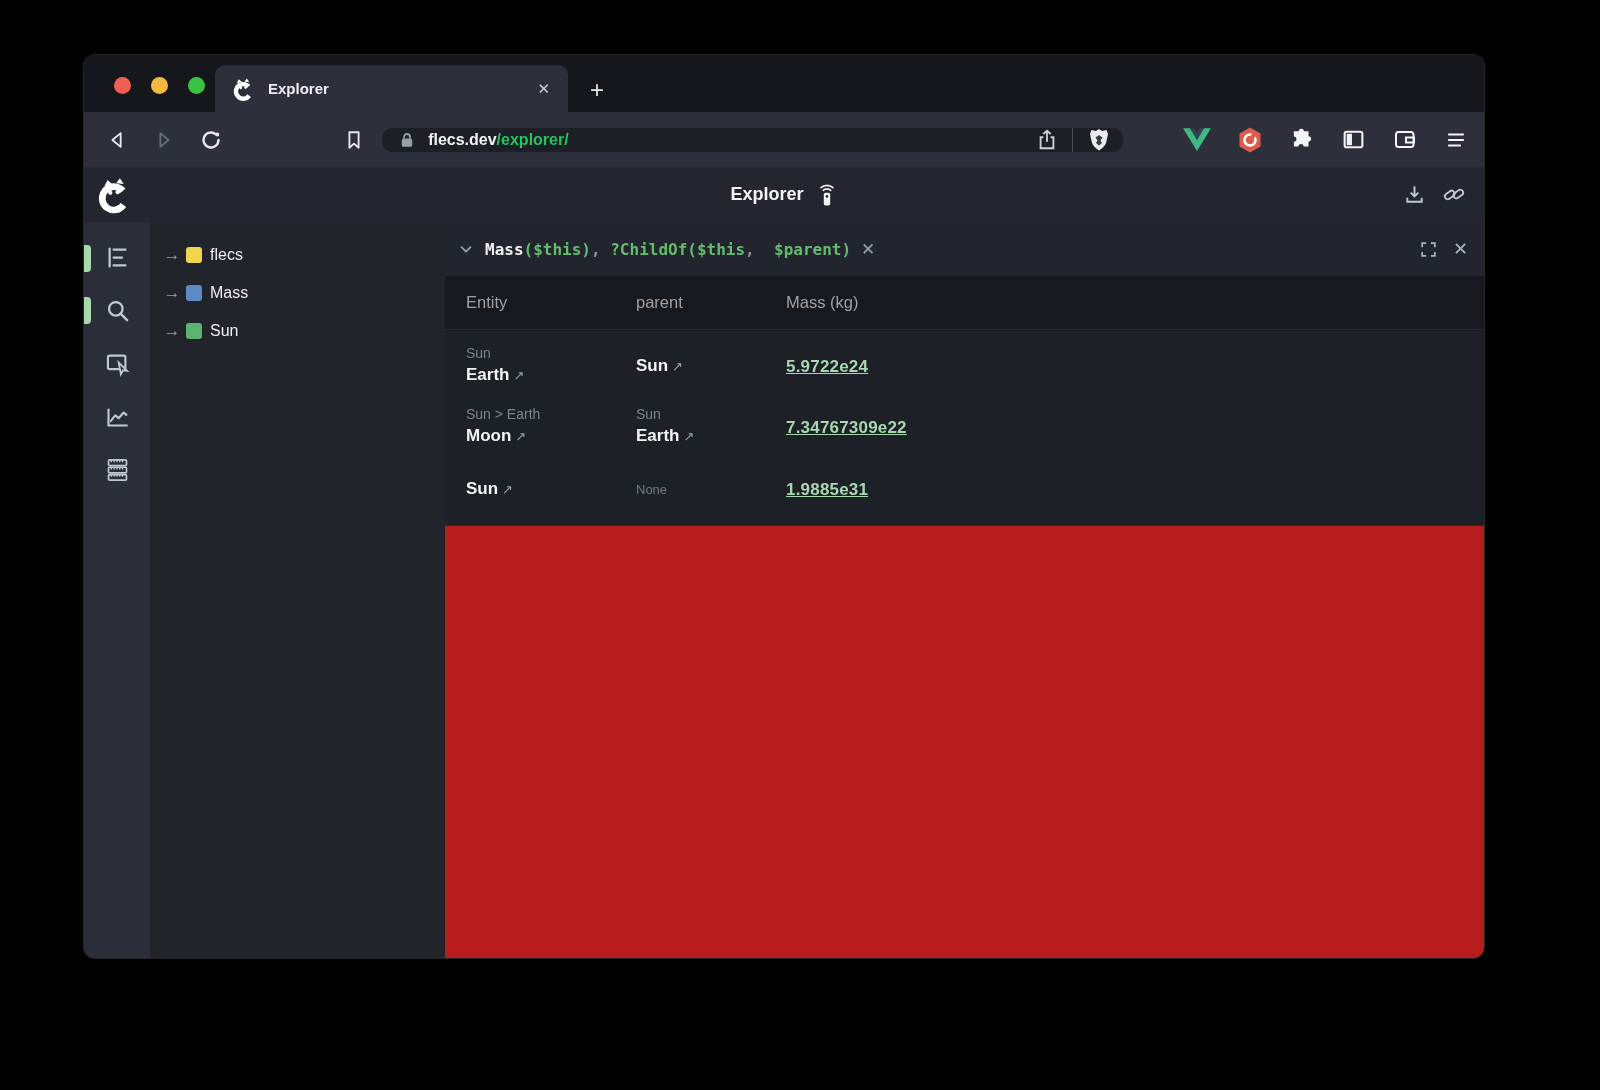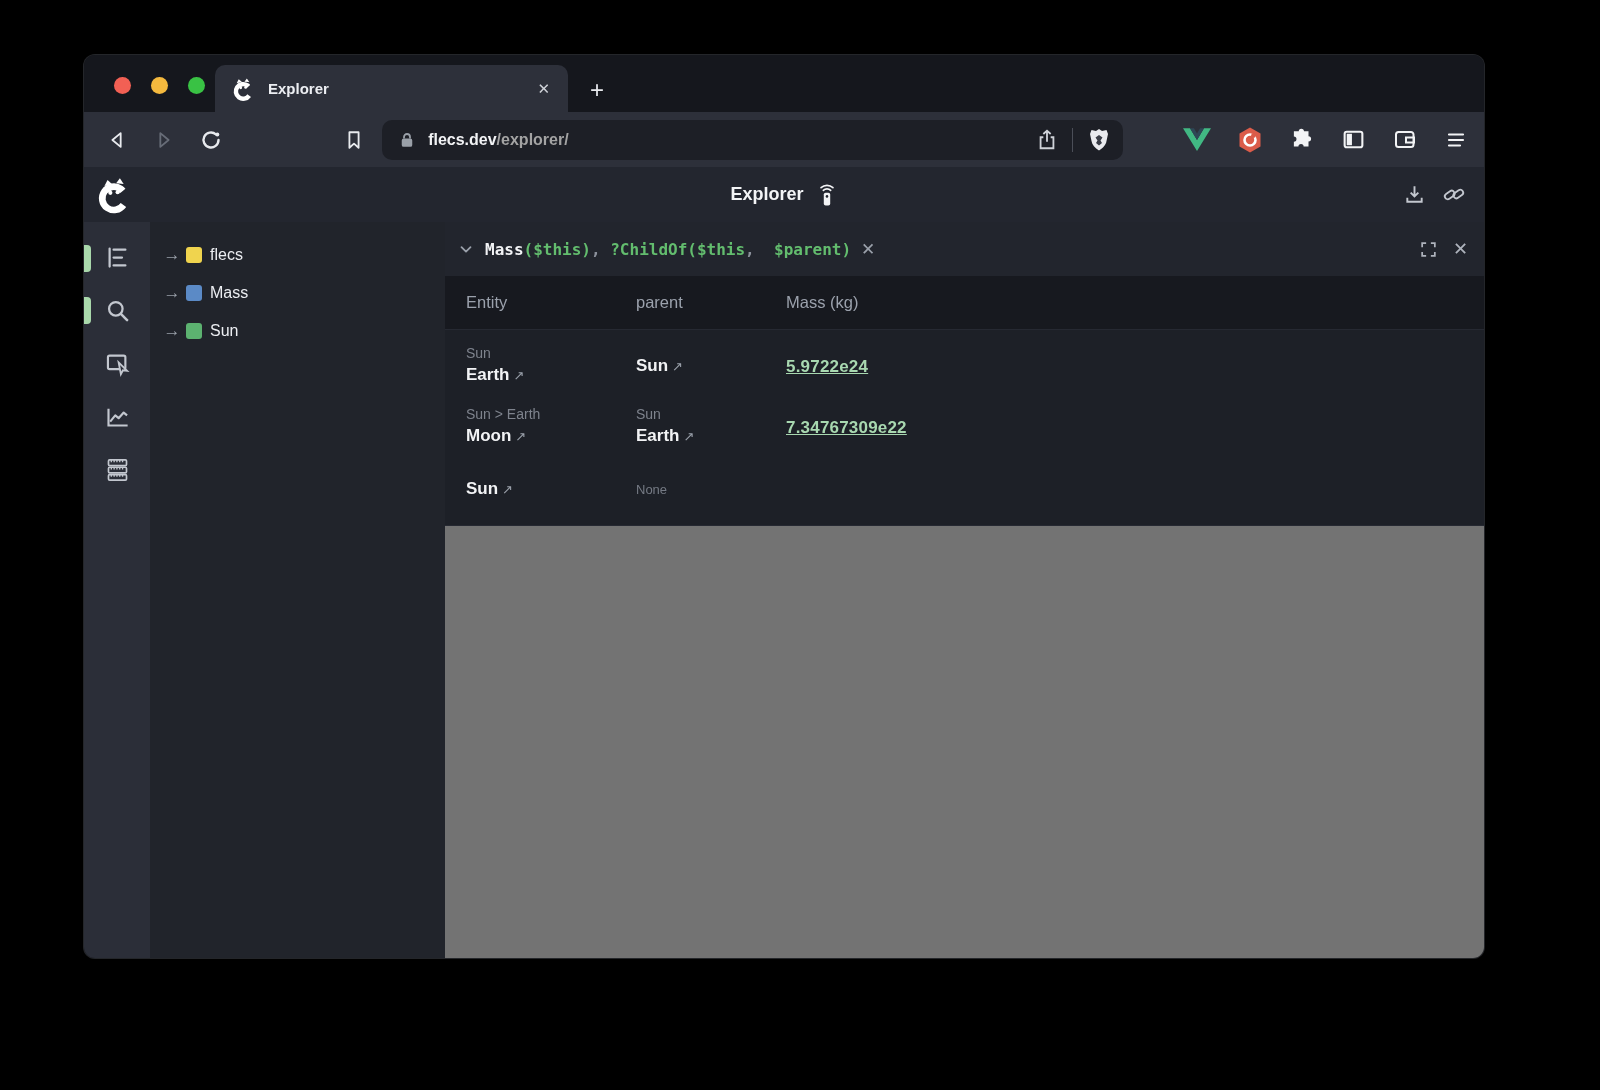--- a/index.html
+++ b/index.html
@@ -19,25 +19,25 @@
   .tab-favicon { width:26px; height:26px; flex:none; }
   .tab-title { color:#eceef2; font-size:15px; font-weight:700; margin-left:11px; flex:1; }
   .tab-close { color:#cfd2d8; font-size:15px; padding:2px 4px; cursor:default; }
   .newtab { color:#e8eaee; font-size:24px; font-weight:300; margin-left:22px; margin-bottom:10px; line-height:1; }
 
   
   .toolbar { height:55px; background:#2d303a; display:flex; align-items:center; padding:0 16px 0 21px; flex:none; }
   .navbtn { width:26px; height:26px; margin-right:22px; display:flex; align-items:center; justify-content:center; }
   .navbtn svg { display:block; }
   .bookmark { margin-left:96px; margin-right:16px; }
-  .urlbar { width:776px; height:40px; background:#1d1f26; border-radius:10px; display:flex;
+  .urlbar { width:776px; height:24px; background:#1d1f26; border-radius:10px; display:flex;
             align-items:center; padding:0 12px 0 16px; }
   .lock-icon { margin-right:12px; display:flex; }
   .url-domain { color:#f2f3f5; font-size:16px; font-weight:700; }
-  .url-path { color:#a3a3a3; font-size:16px; font-weight:700; }
+  .url-path { color:#22c55e; font-size:16px; font-weight:700; }
   .urlbar .spacer { flex:1; }
   .url-divider { width:1px; height:24px; background:#4b4e58; margin:0 14px; }
   .extensions { display:flex; align-items:center; gap:26px; margin-left:60px; }
 
   
   .appheader { height:55px; background:#23262f; display:flex; align-items:center; position:relative; flex:none; }
   .app-logo { margin-left:13px; }
   .apptitle-wrap { position:absolute; left:0; right:0; display:flex; justify-content:center;
                    align-items:center; gap:12px; pointer-events:none; }
   .apptitle { color:#f3f4f6; font-size:18px; font-weight:700; }
@@ -50,21 +50,21 @@
   .rail-item { width:28px; height:28px; display:flex; align-items:center; justify-content:center; }
   .rail-pill { position:absolute; left:0; width:7px; height:27px; border-radius:0 4px 4px 0; background:#a9d8ab; }
   .pill-1 { top:23px; } .pill-2 { top:75px; }
 
   .treepanel { width:295px; background:#21242b; padding:14px 0 0 10px; flex:none; }
   .tree-item { display:flex; align-items:center; height:38px; }
   .tree-arrow { color:#9aa0aa; font-size:17px; width:24px; text-align:center; }
   .tree-swatch { width:16px; height:16px; border-radius:3px; margin:0 8px 0 2px; }
   .tree-label { color:#eceef2; font-size:16px; }
 
-  .main { flex:1; background:#737373; min-width:0; }
+  .main { flex:1; background:#b91c1c; min-width:0; }
 
   
   .q-titlebar { height:54px; background:#22252d; display:flex; align-items:center; padding:0 16px 0 12px; }
   .q-chevron { margin-right:10px; display:flex; }
   .q-text { font-family:"DejaVu Sans Mono","Liberation Mono",monospace; font-size:16px; font-weight:700; white-space:pre; }
   .q-white{ color:#f2f3f5; } .q-green{ color:#63bd6e; } .q-gray{ color:#8b909b; }
   .q-close-inline { color:#9aa0aa; font-size:17px; margin-left:10px; }
   .q-actions { margin-left:auto; display:flex; align-items:center; gap:15px; }
 
   .q-grid { display:grid; grid-template-columns:131px 111px 1fr; padding-left:21px; align-items:center;gap:39px; }
@@ -341,19 +341,20 @@
             <div class="cell-mass">7.34767309e22</div>
           </div>
 
           <div class="q-grid q-row3">
             <div>
               <div class="cell-name"><span>Sun</span><span class="ext">↗</span></div>
             </div>
             <div>
               <div class="cell-none">None</div>
             </div>
+            <div class="cell-mass">1.9885e31</div>
           </div>
         </div>
       </div>
     </div>
 
   </div>
 </div>
 
 </body></html>

